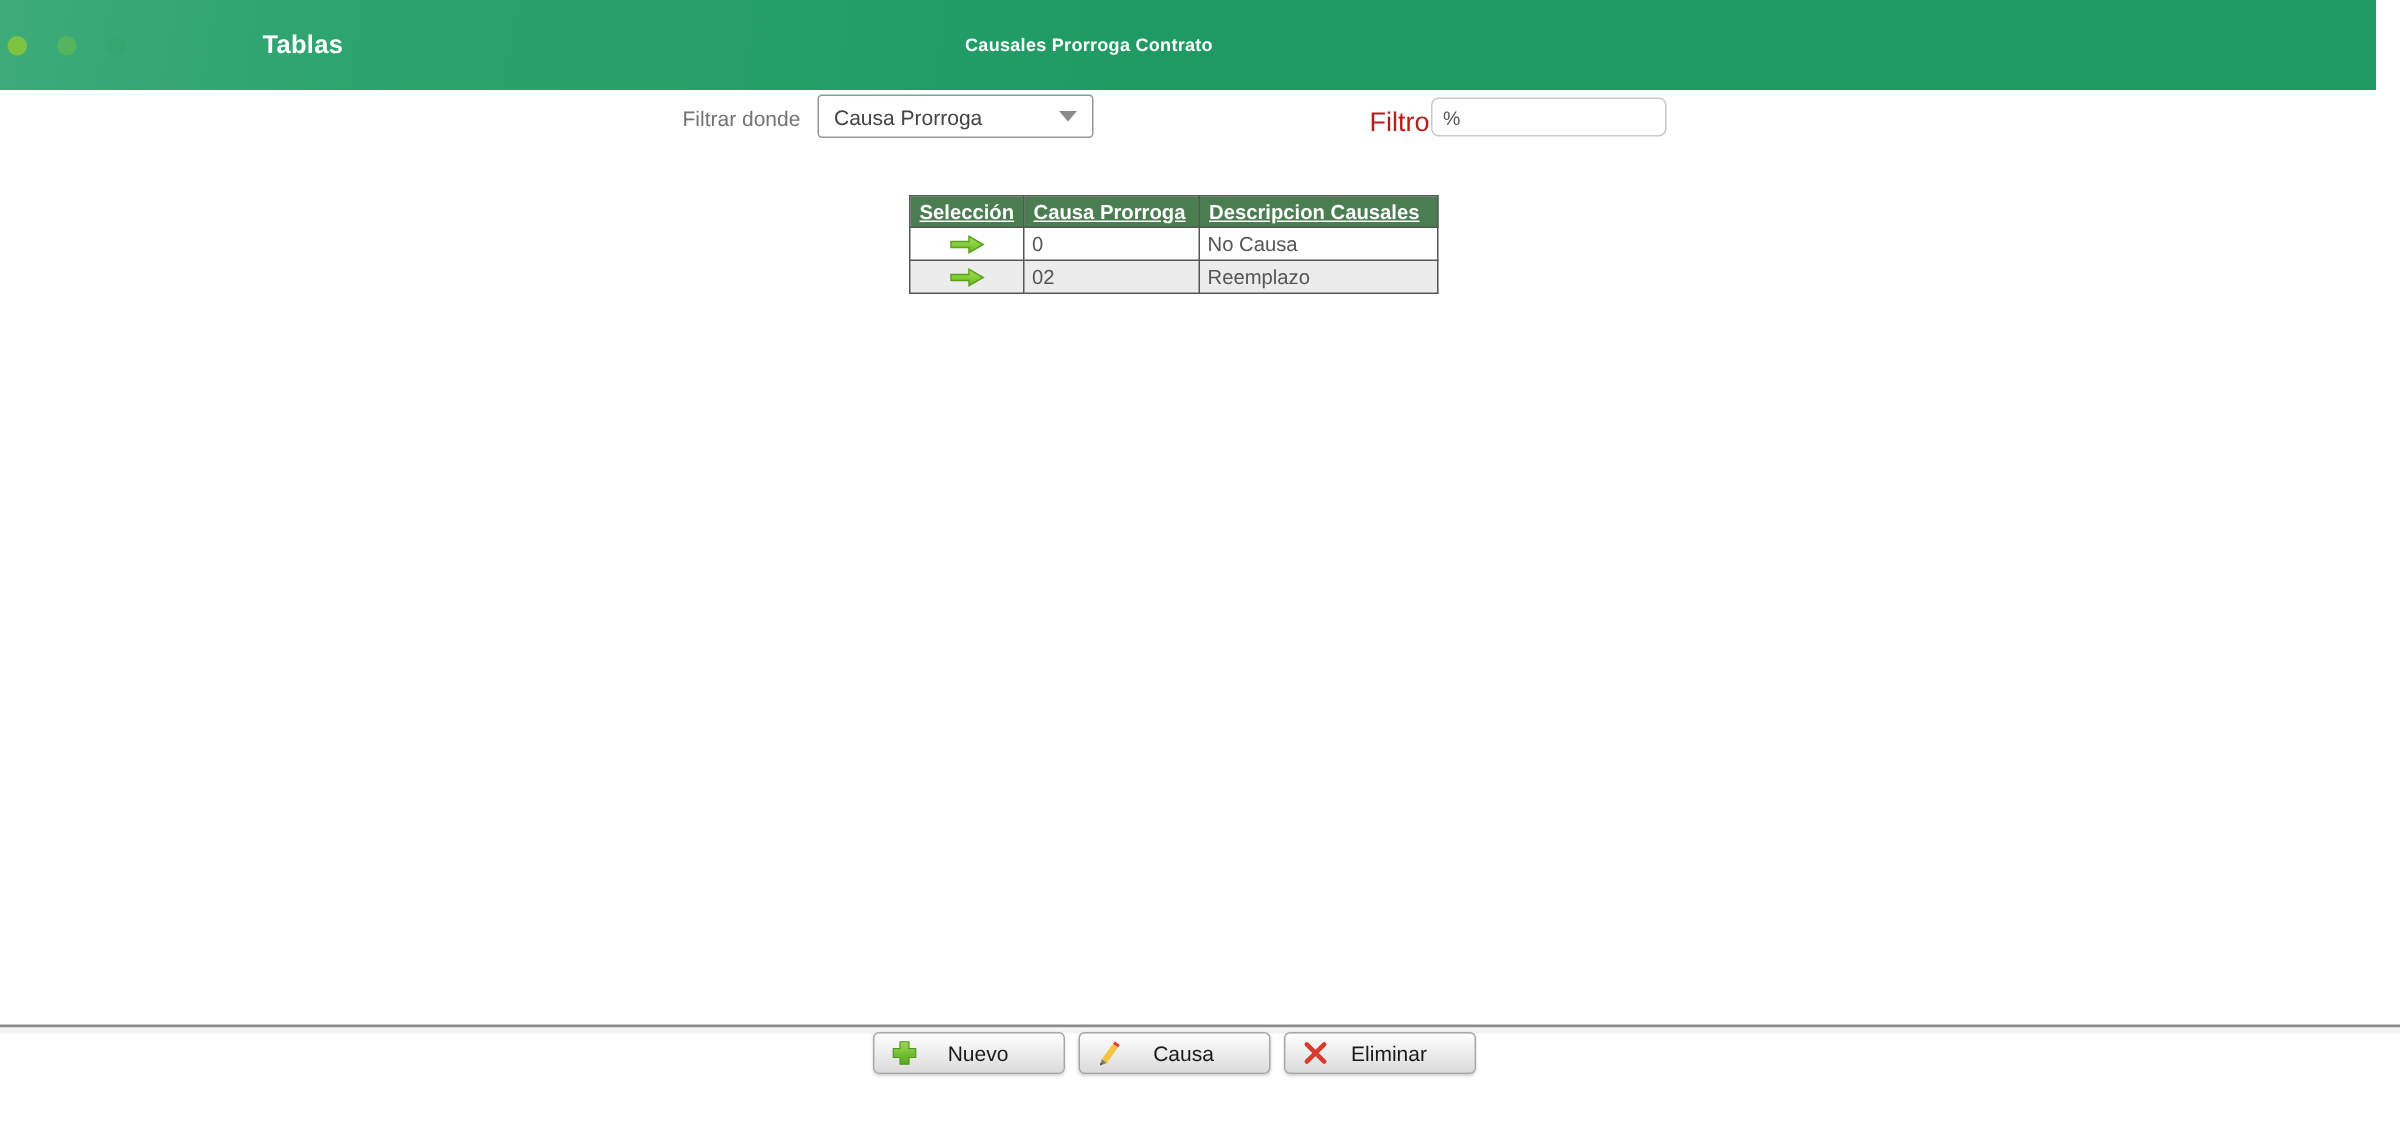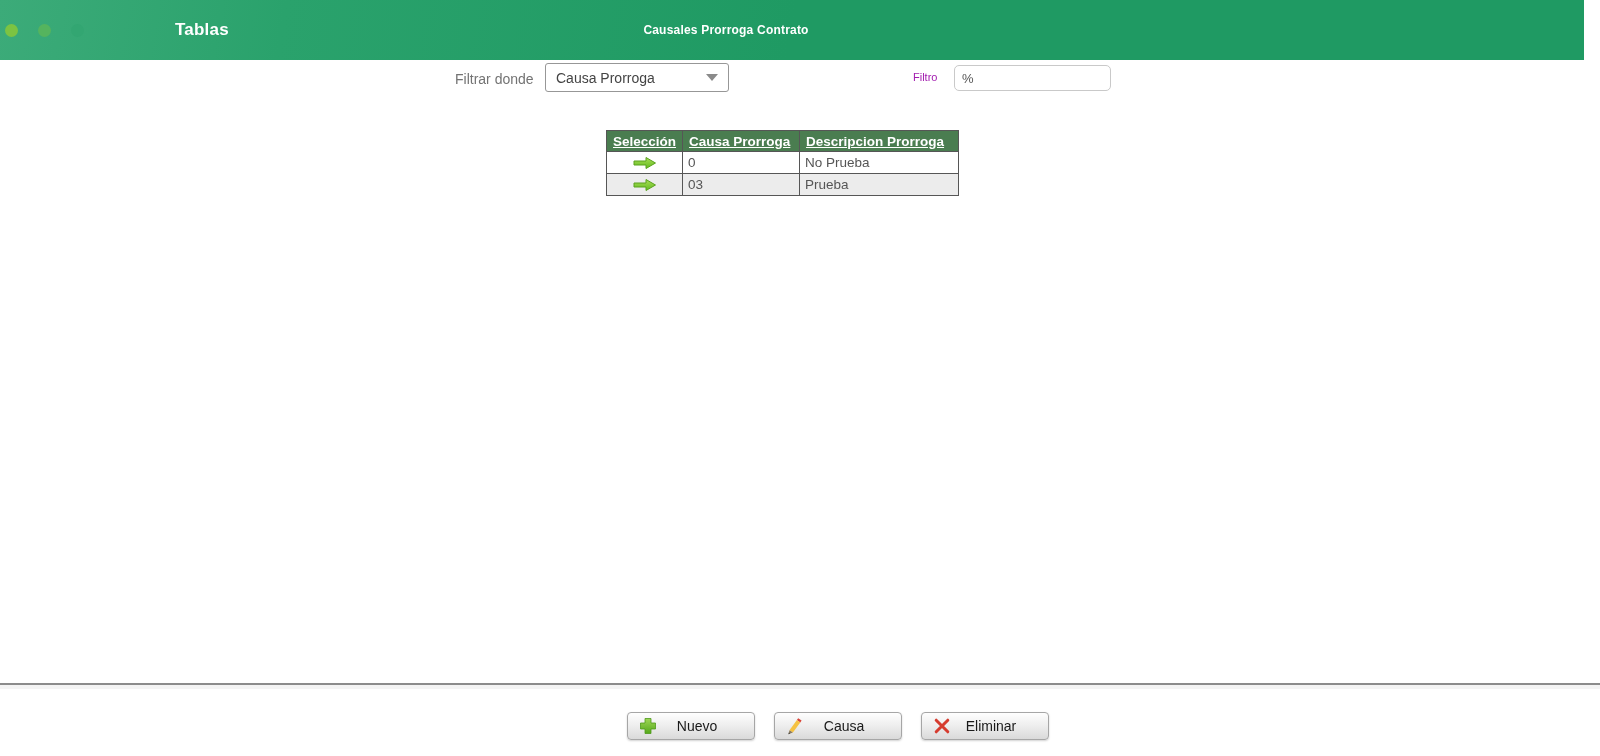--- a/index.html
+++ b/index.html
@@ -38,21 +38,21 @@
     background: #ffffff; border: 1px solid #979797; border-radius: 3px;
     display: flex; align-items: center; padding: 0 10px; cursor: default;
   }
   .filter-select .select-value { flex: 1; font-size: 14px; color: #444; }
   .caret {
     width: 0; height: 0; border-left: 6px solid transparent;
     border-right: 6px solid transparent; border-top: 7px solid #8a8a8a;
   }
   .filtro-label {
     position: absolute; left: 913px; top: 71px;
-    font-size: 11px; color: #a21caf; white-space: nowrap;
+    font-size: 18px; color: #b91c1c; white-space: nowrap;
   }
   .filtro-input {
     position: absolute; left: 954px; top: 65px; width: 157px; height: 26px;
     border: 1px solid #c9c9c9; border-radius: 5px; padding: 0 7px;
     font-family: "Liberation Sans", sans-serif; font-size: 13px; color: #555;
     outline: none; background: #fff;
   }
 
   
   .data-table {
@@ -79,21 +79,21 @@
   .cell-arrow svg { display: inline-block; vertical-align: middle; }
 
   
   .footer-divider {
     position: absolute; left: 0; right: 0; top: 683px; height: 2px; background: #8c8c8c;
   }
   .footer-divider-soft {
     position: absolute; left: 0; right: 0; top: 685px; height: 4px; background: #f4f4f4;
   }
   .footer-buttons {
-    position: absolute; left: 582px; top: 712px; display: flex; gap: 19px; margin-left: 45px;
+    position: absolute; left: 582px; top: 688px; display: flex; gap: 9px;
   }
   .btn {
     width: 128px; height: 28px;
     border: 1px solid #a6a6a6; border-radius: 4px;
     background: linear-gradient(#fefefe, #eeeeee 48%, #dadada);
     box-shadow: 0 1px 2px rgba(0,0,0,0.18);
     display: flex; align-items: center; padding: 0 10px;
     font-family: "Liberation Sans", sans-serif; font-size: 14px; color: #1a1a1a;
     cursor: pointer;
   }
@@ -121,57 +121,57 @@
     <span class="caret"></span>
   </div>
   <div class="filtro-label">Filtro</div>
   <input class="filtro-input" type="text" value="%" style="">
 
   <table class="data-table">
     <thead>
       <tr>
         <th class="col-sel">Selección</th>
         <th class="col-causa">Causa Prorroga</th>
-        <th class="col-desc">Descripcion Prorroga</th>
+        <th class="col-desc">Descripcion Causales</th>
       </tr>
     </thead>
     <tbody>
     <tr>
       <td class="col-sel cell-arrow">
         <svg width="24" height="14" viewBox="0 0 24 14">
           <defs>
             <linearGradient id="ag" x1="0" y1="0" x2="0" y2="1">
               <stop offset="0" stop-color="#a9dd57"></stop>
               <stop offset="1" stop-color="#63bc1f"></stop>
             </linearGradient>
           </defs>
           <polygon points="1,5 13,5 13,1.5 22.5,7 13,12.5 13,9 1,9" fill="url(#ag)" stroke="#5aa21e" stroke-width="1"></polygon>
         </svg>
       </td>
       <td class="col-causa cell-causa">0</td>
-      <td class="col-desc cell-desc">No Prueba</td>
+      <td class="col-desc cell-desc">No Causa</td>
     </tr>
-
 
 
     <tr>
       <td class="col-sel cell-arrow">
         <svg width="24" height="14" viewBox="0 0 24 14">
           <defs>
             <linearGradient id="ag" x1="0" y1="0" x2="0" y2="1">
               <stop offset="0" stop-color="#a9dd57"></stop>
               <stop offset="1" stop-color="#63bc1f"></stop>
             </linearGradient>
           </defs>
           <polygon points="1,5 13,5 13,1.5 22.5,7 13,12.5 13,9 1,9" fill="url(#ag)" stroke="#5aa21e" stroke-width="1"></polygon>
         </svg>
       </td>
-      <td class="col-causa cell-causa">03</td>
-      <td class="col-desc cell-desc">Prueba</td>
+      <td class="col-causa cell-causa">02</td>
+      <td class="col-desc cell-desc">Reemplazo</td>
     </tr>
+
   </tbody>
   </table>
 
   <div class="footer-divider"></div>
   <div class="footer-divider-soft"></div>
 
   <div class="footer-buttons">
     <button class="btn">
       <svg class="btn-icon" viewBox="0 0 20 20">
         <defs>

